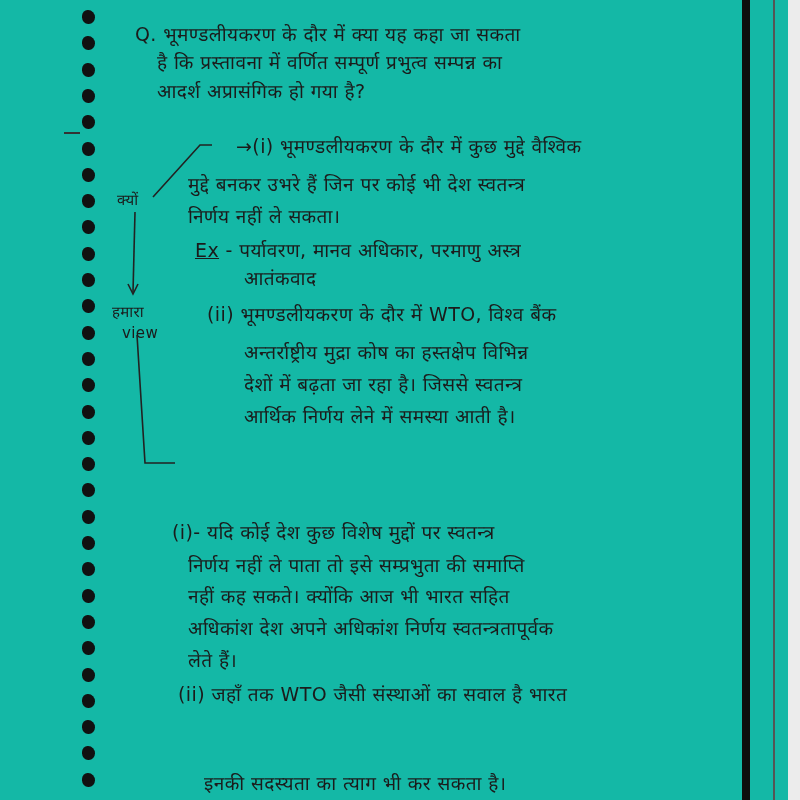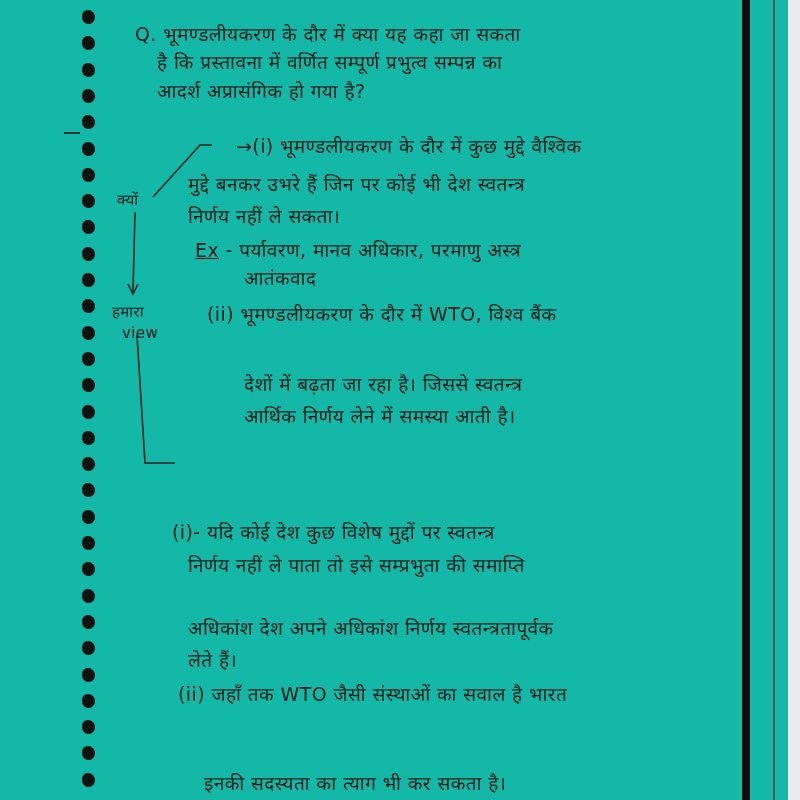--- a/index.html
+++ b/index.html
@@ -99,29 +99,31 @@
   <div class="line" style="left:195px; top:238px;">
     <span class="underline">Ex</span>
     <span>- पर्यावरण, मानव अधिकार, परमाणु अस्त्र</span>
   </div>
   <div class="line" style="left:244px; top:266px;">आतंकवाद</div>
 
   <div class="line" style="left:207px; top:302px;">
     <span>(ii)</span>
     <span>भूमण्डलीयकरण के दौर में WTO, विश्व बैंक</span>
   </div>
+  <div class="line" style="left:244px; top:340px;">अन्तर्राष्ट्रीय मुद्रा कोष का हस्तक्षेप विभिन्न</div>
   <div class="line" style="left:244px; top:372px;">देशों में बढ़ता जा रहा है। जिससे स्वतन्त्र</div>
   <div class="line" style="left:244px; top:404px;">आर्थिक निर्णय लेने में समस्या आती है।</div>
 
 
   <div class="line" style="left:172px; top:520px;">
     <span>(i)-</span>
     <span>यदि कोई देश कुछ विशेष मुद्दों पर स्वतन्त्र</span>
   </div>
   <div class="line" style="left:188px; top:553px;">निर्णय नहीं ले पाता तो इसे सम्प्रभुता की समाप्ति</div>
+  <div class="line" style="left:188px; top:584px;">नहीं कह सकते। क्योंकि आज भी भारत सहित</div>
   <div class="line" style="left:188px; top:616px;">अधिकांश देश अपने अधिकांश निर्णय स्वतन्त्रतापूर्वक</div>
   <div class="line" style="left:188px; top:648px;">लेते हैं।</div>
 
   <div class="line" style="left:178px; top:682px;">
     <span>(ii)</span>
     <span>जहाँ तक WTO जैसी संस्थाओं का सवाल है भारत</span>
   </div>
   <div class="line" style="left:204px; top:771px;">इनकी सदस्यता का त्याग भी कर सकता है।</div>
 
 </div>

